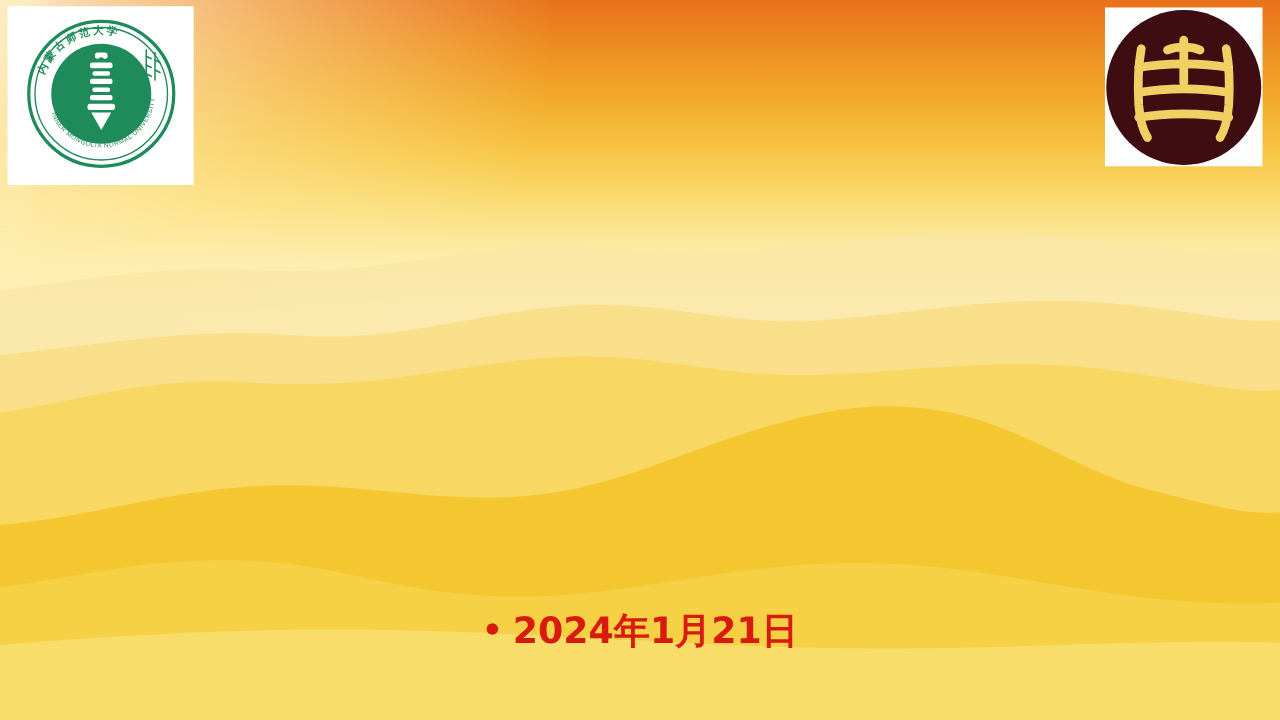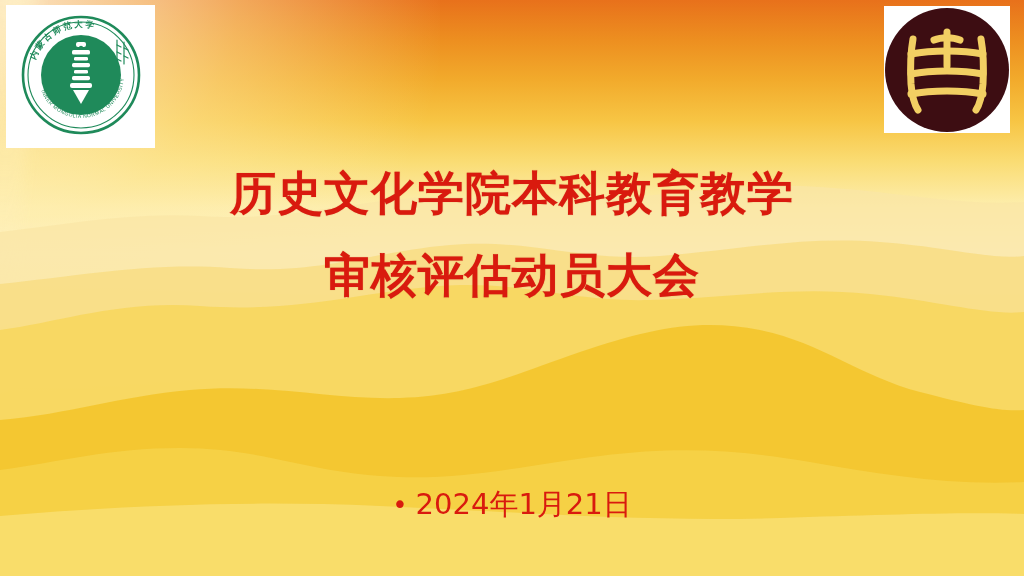--- a/index.html
+++ b/index.html
@@ -100,21 +100,21 @@
     font-family: "DejaVu Sans", "Liberation Sans", sans-serif;
     white-space: nowrap;
   }
 
   .date-line {
     position: absolute;
     left: 0; right: 0;
     top: 485px;
     text-align: center;
     color: #d91a0e;
-    font-weight: normal;
+    font-weight: bold;
     font-size: 29px;
     letter-spacing: 0px;
     font-family: "DejaVu Sans", "Liberation Sans", sans-serif;
     white-space: nowrap;
   }
   .date-bullet {
     display: inline-block;
     font-size: 26px;
     vertical-align: middle;
     margin-right: 8px;
@@ -214,22 +214,18 @@
         <path d="M27,48 C48,44 78,44 99,48"></path>
         <path d="M27,68 C48,64 78,64 99,68"></path>
         <path d="M27,88 C48,84 78,84 99,88"></path>
 
         <path d="M63,26 L63,60"></path>
         <path d="M50,34 C57,31 69,31 76,34"></path>
       </g>
     </svg>
   </div>
 
-  <div class="title-wrap">
-    <div class="title-line">历史文化学院本科教育教学</div>
-    <div class="title-line">审核评估动员大会</div>
-  </div>
 
   <div class="date-line">
     <span class="date-bullet">•</span><span class="date-text">2024年1月21日</span>
   </div>
 
 </div>
 
 </body></html>

